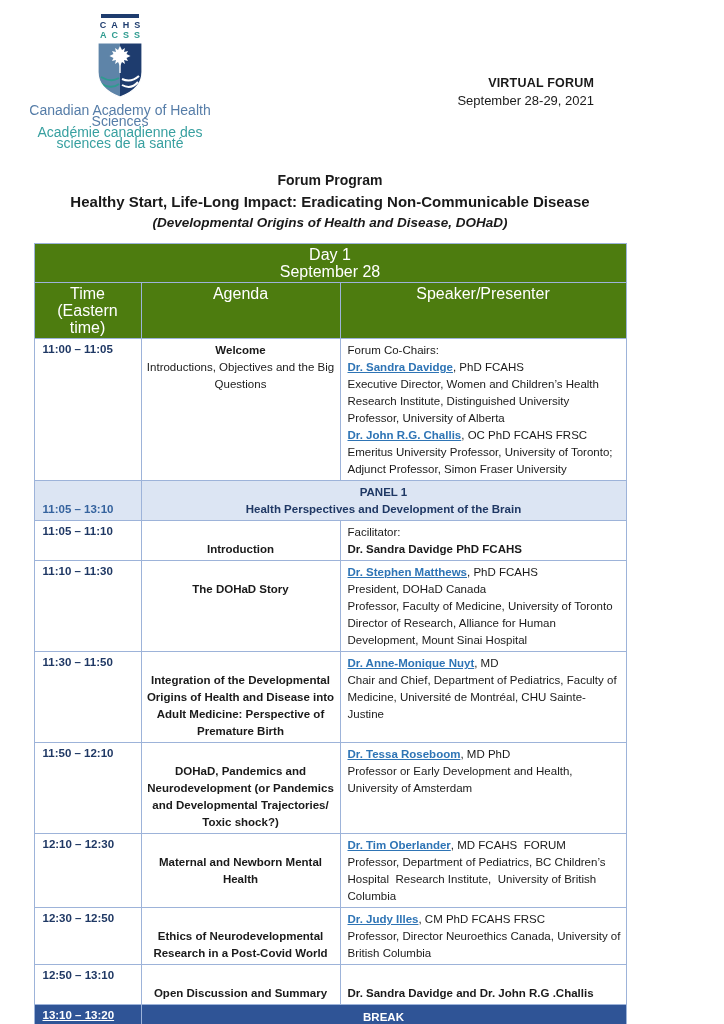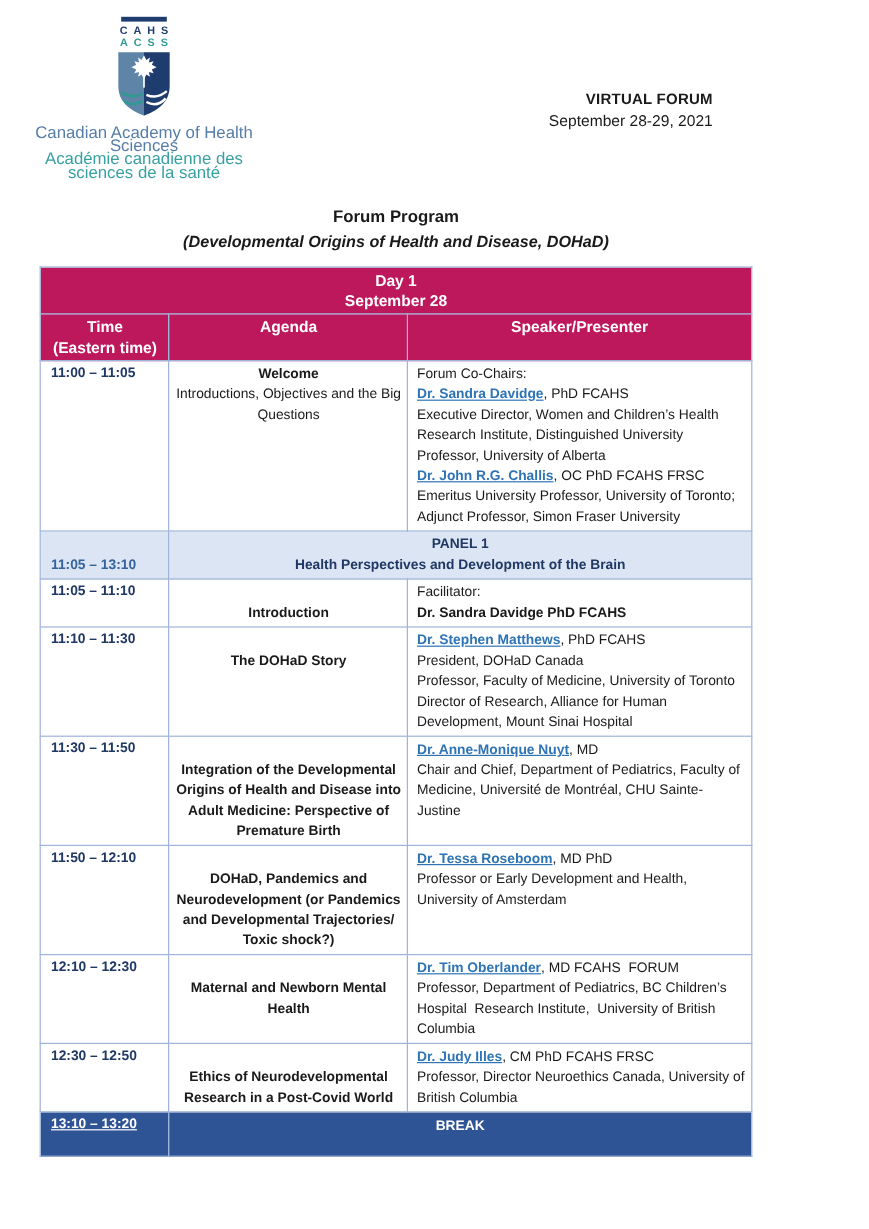--- a/index.html
+++ b/index.html
@@ -22,21 +22,21 @@
   .mh1{font-weight:bold;font-size:12.5px;letter-spacing:.2px;}
   .mh2{font-size:13px;}
   
   .titles{text-align:center;margin-top:21px;line-height:21px;}
   .t1{font-size:14px;font-weight:bold;}
   .t2{font-size:15px;font-weight:bold;}
   .t3{font-size:13.5px;font-weight:bold;font-style:italic;}
   
   table.program{border-collapse:collapse;table-layout:fixed;width:592px;margin:10px auto 0;font-size:11.5px;}
   .program td,.program th{border:1px solid #9DB3D9;vertical-align:top;padding:2px 5px;}
-  .program thead th{background:#be185d;color:#fff;font-weight:bold;font-size:13px;line-height:17px;}
+  .program thead th{background:#4d7c0f;color:#fff;font-weight:normal;font-size:16px;line-height:17px;}
   .dayhead{font-size:12px;line-height:18px;padding:1px 0 2px;}
   .colhead th{padding-top:2px;padding-bottom:2px;}
   td.time{color:#1F3864;font-weight:bold;text-align:left;padding-left:8px;line-height:17px;}
   td.ptime{color:#35639E;padding-top:20px;}
   tr.panelrow td{background:#DCE5F3;}
   td.panelcell{text-align:center;color:#1F3864;font-weight:bold;line-height:17px;padding-top:3px;}
   td.agenda{text-align:center;line-height:17px;padding-top:3px;}
   td.agenda .b{font-weight:bold;}
   td.speaker{line-height:17px;padding-left:7px;padding-top:3px;}
   .sline{white-space:pre-wrap;}
@@ -78,20 +78,21 @@
       <div class="orgname org-fr">Académie canadienne des sciences de la santé</div>
     </div>
     <div class="masthead">
       <div class="mh1">VIRTUAL FORUM</div>
       <div class="mh2">September 28-29, 2021</div>
     </div>
   </div>
 
   <div class="titles">
     <div class="t1">Forum Program</div>
+    <div class="t2">Healthy Start, Life-Long Impact: Eradicating Non-Communicable Disease</div>
     <div class="t3">(Developmental Origins of Health and Disease, DOHaD)</div>
   </div>
 
   <table class="program">
     <colgroup>
       <col style="width:107px">
       <col style="width:199px">
       <col style="width:286px">
     </colgroup>
     <thead>
@@ -194,20 +195,31 @@
           <td class="time">12:30 – 12:50</td>
           <td class="agenda">
             <div>&nbsp;</div>
             <div class="b">Ethics of Neurodevelopmental Research in a Post-Covid World</div>
           </td>
           <td class="speaker">
             <div class="sline"><a class="lnk" href="#">Dr. Judy Illes</a><span>, CM PhD FCAHS FRSC</span></div>
             <div class="sline"><span>Professor, Director Neuroethics Canada, University of British Columbia</span></div>
           </td>
         </tr>
+        <tr>
+          <td class="time">12:50 – 13:10</td>
+          <td class="agenda">
+            <div>&nbsp;</div>
+            <div class="b">Open Discussion and Summary</div>
+          </td>
+          <td class="speaker">
+            <div class="sline">&nbsp;</div>
+            <div class="sline"><span class="b">Dr. Sandra Davidge and Dr. John R.G .Challis</span></div>
+          </td>
+        </tr>
       </tbody>
     <tbody>
       <tr class="breakrow">
         <td class="time btime">13:10 – 13:20</td>
         <td class="breakcell" colspan="2">BREAK</td>
       </tr>
     </tbody>
   </table>
 
 </div>

